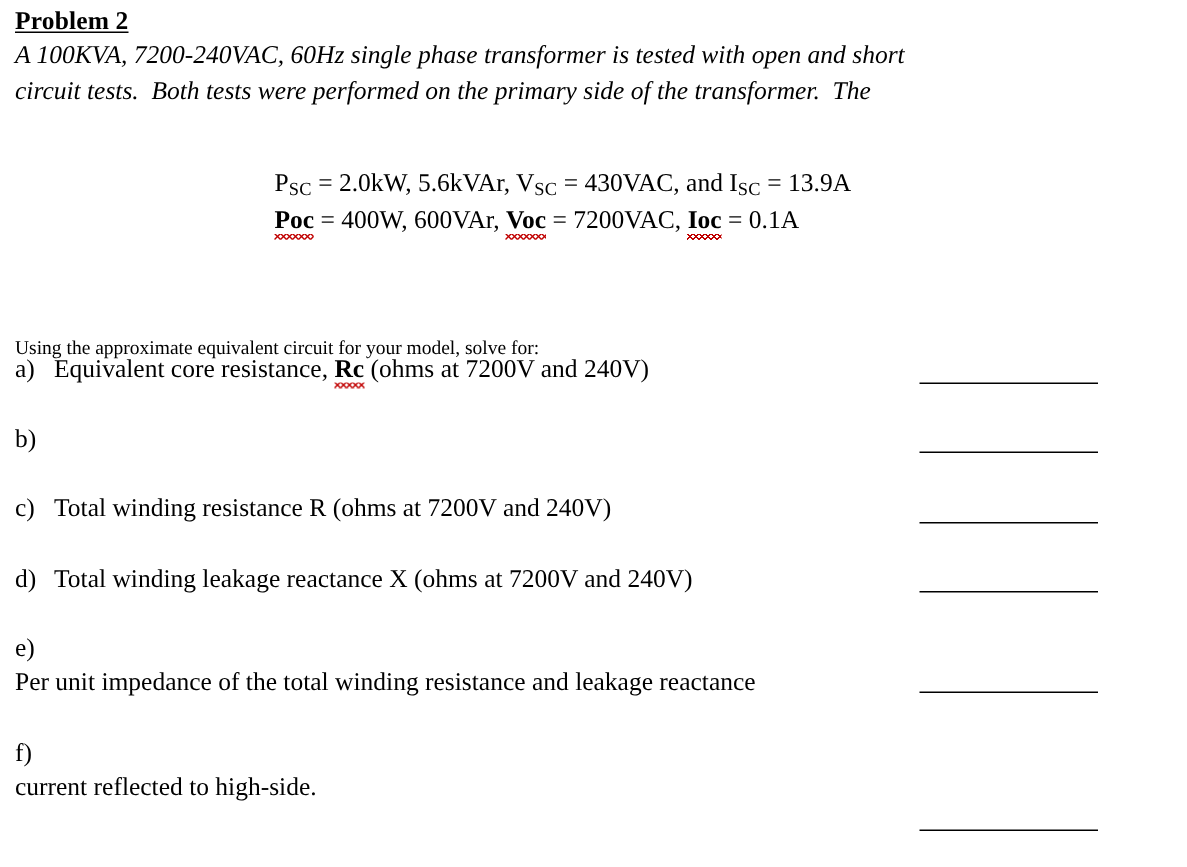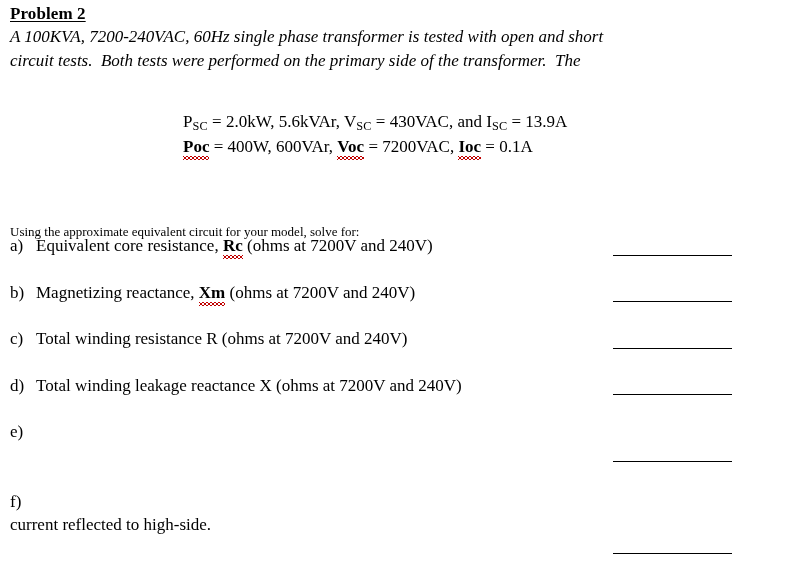--- a/index.html
+++ b/index.html
@@ -159,36 +159,36 @@
 
   <div class="lead-in">Using the approximate equivalent circuit for your model, solve for:</div>
 
   <div class="item item-a">
     <span class="marker">a)</span>
     <span class="body"><span>Equivalent core resistance, </span><span class="spell">Rc</span><span> (ohms at 7200V and 240V)</span></span>
   </div>
 
   <div class="item item-b">
     <span class="marker">b)</span>
-    <span class="body"><span>Magnetizing reactance, </span><span class="spell">Xm</span><span> (ohms at 7200V and 240V)</span></span>
   </div>
 
   <div class="item item-c">
     <span class="marker">c)</span>
     <span class="body">Total winding resistance R (ohms at 7200V and 240V)</span>
   </div>
 
   <div class="item item-d">
     <span class="marker">d)</span>
     <span class="body">Total winding leakage reactance X (ohms at 7200V and 240V)</span>
   </div>
 
   <div class="item item-e">
     <span class="marker">e)</span>
     <span class="body">
+      <span class="ln">Per unit impedance of the total winding resistance and leakage reactance</span>
     </span>
   </div>
 
   <div class="item item-f">
     <span class="marker">f)</span>
     <span class="body">
       <span class="ln">current reflected to high-side.</span>
     </span>
   </div>
 

